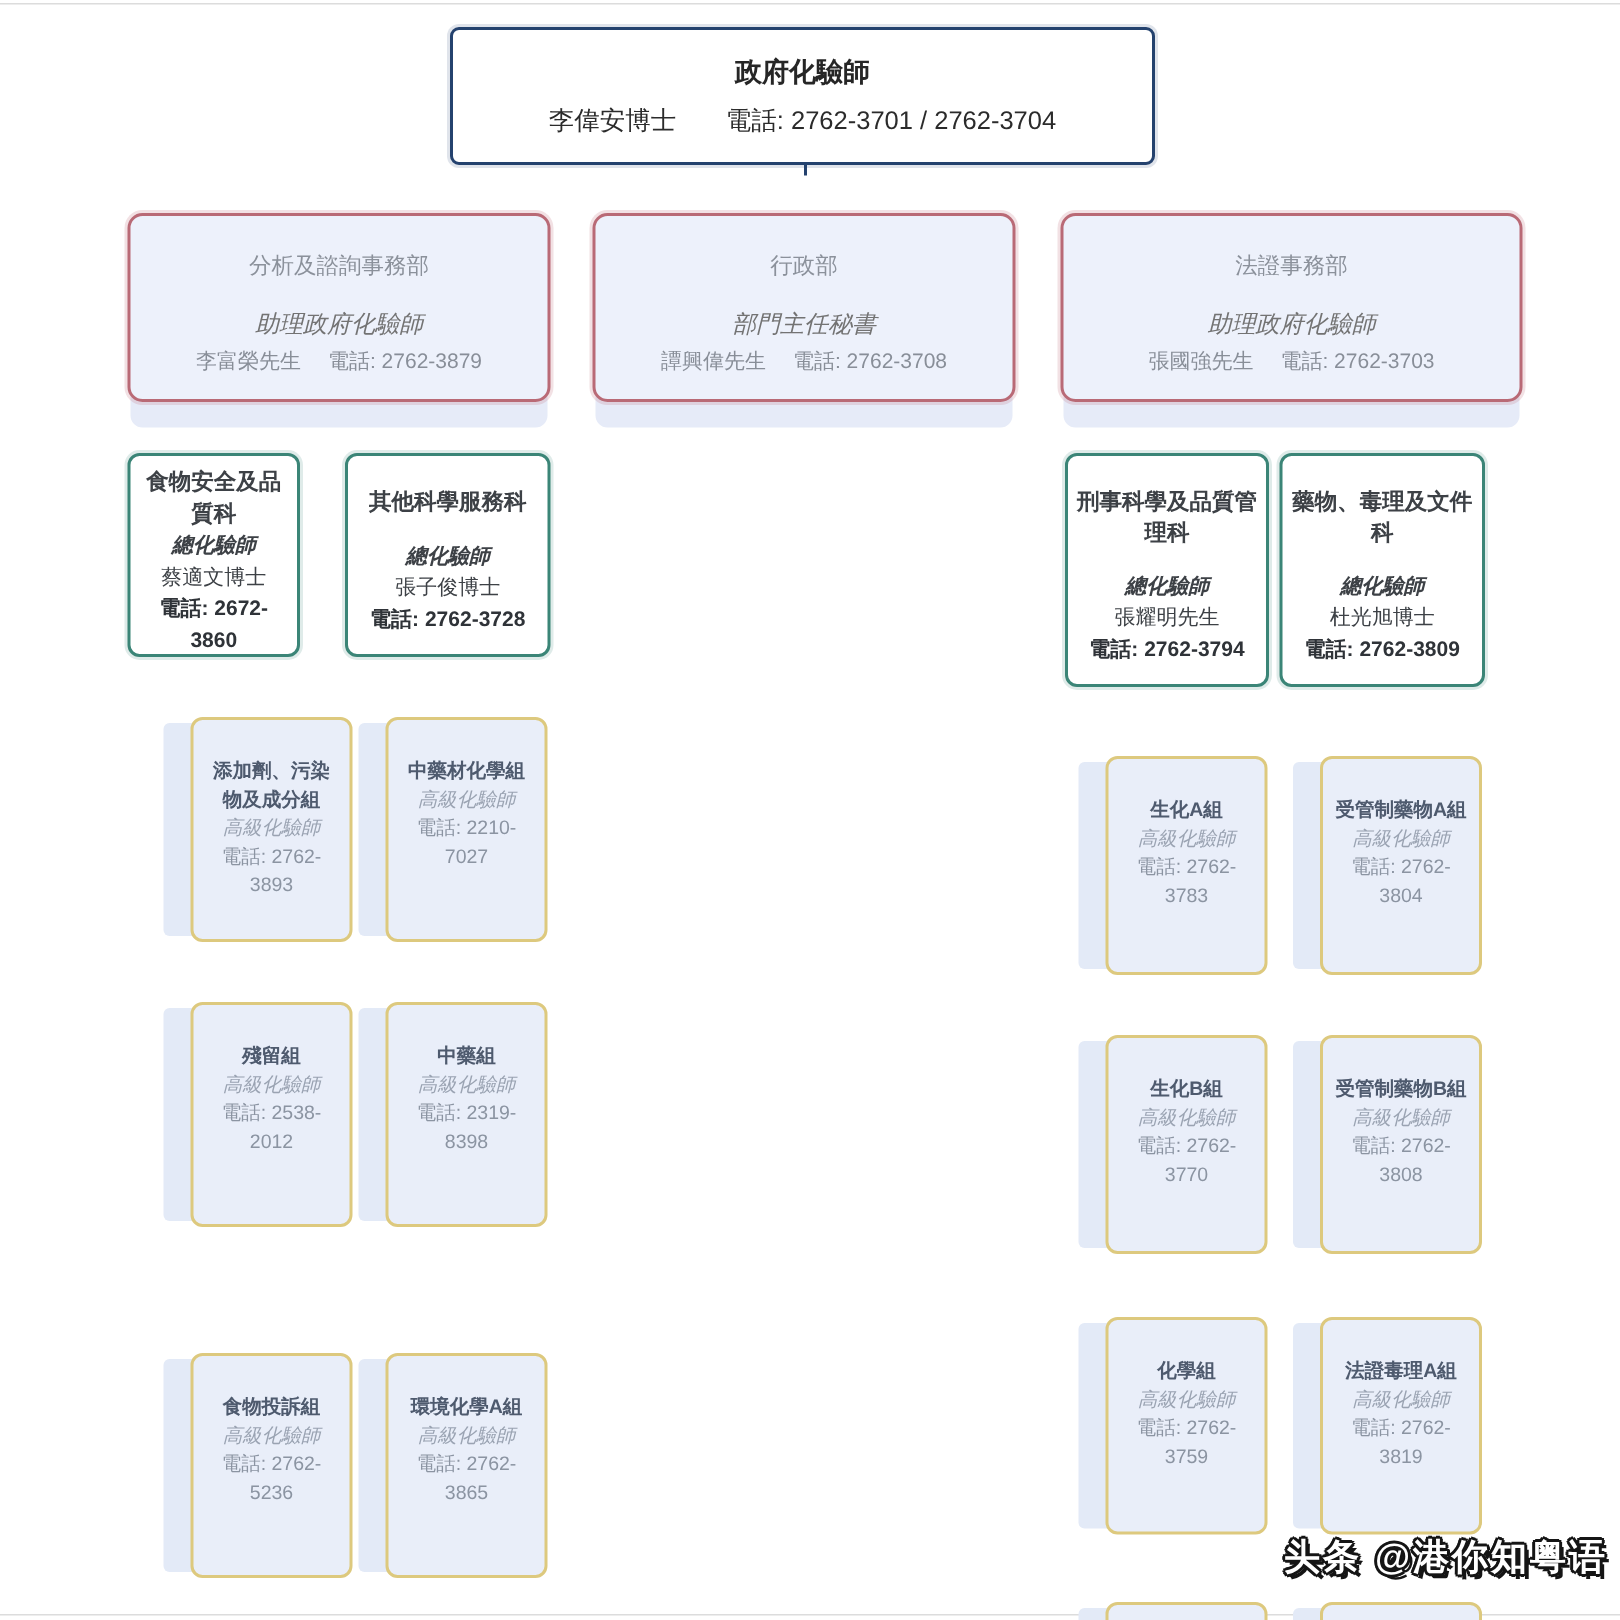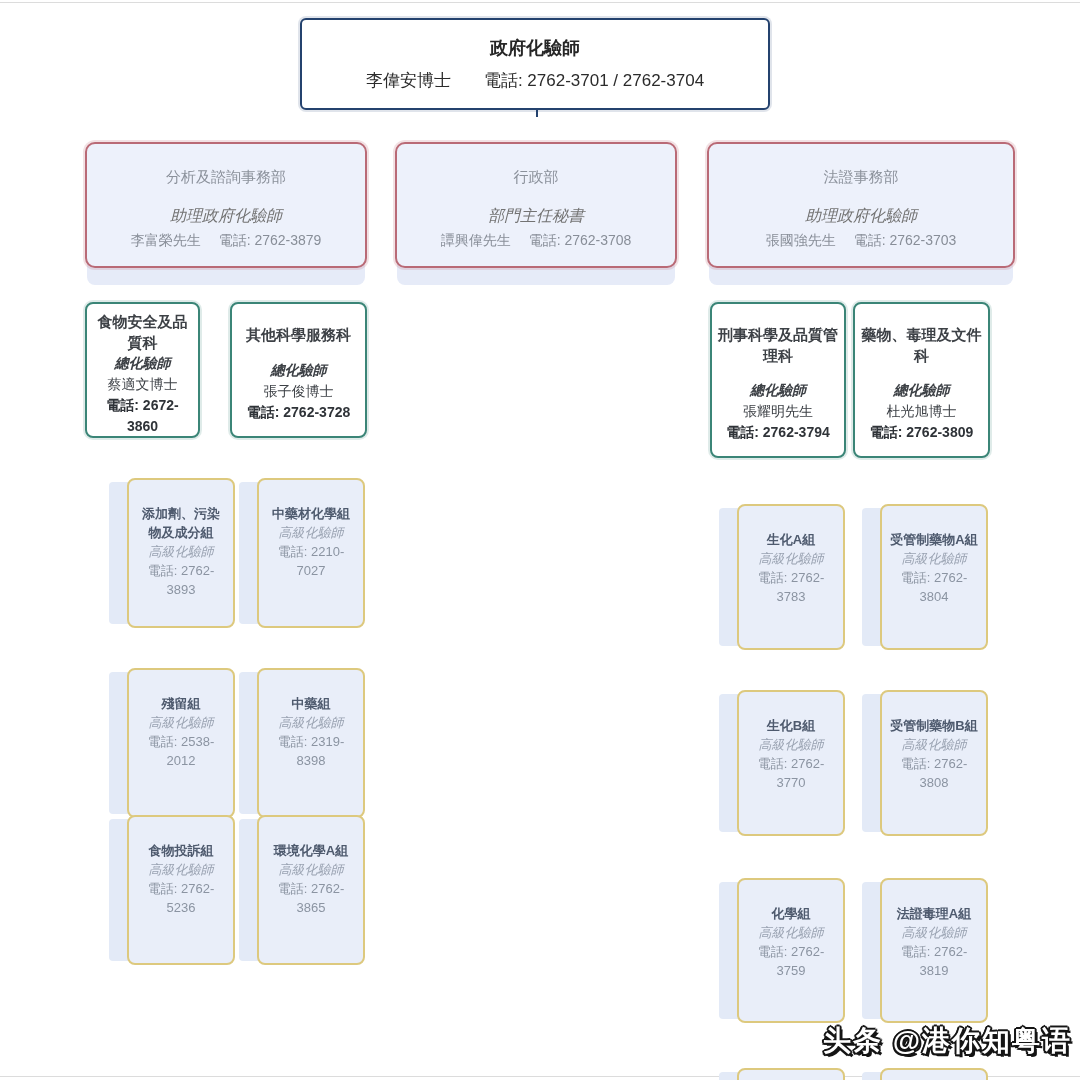--- a/index.html
+++ b/index.html
@@ -63,30 +63,30 @@
   }
   .unit-title{font-weight:700;color:#4e5a6e;}
   .unit-role{font-style:italic;color:#9aa3b2;}
   .unit-phone{color:#8b94a2;}
   .uc1{left:115px;margin-left:12px;}
   .uc2{left:257px;}
   .uc3{left:737px;}
   .uc4{left:880px;}
   .ur1L{top:478px;}
   .ur2L{top:668px;}
-  .ur3L{top:815px;}
+  .ur3L{top:902px;}
   .ur1R{top:504px;height:146px;}
   .ur2R{top:690px;height:146px;}
   .ur3R{top:878px;height:145px;}
   .ur4R{top:1068px;height:150px;}
 
   
   .watermark{
     position:absolute;top:1022px;right:8px;
-    font-size:28px;font-weight:700;color:#ffffff;letter-spacing:2px;
+    font-size:24px;font-weight:700;color:#ffffff;letter-spacing:2px;
     text-shadow:2px 0 0 #151515,-2px 0 0 #151515,0 2px 0 #151515,0 -2px 0 #151515,
       1.5px 1.5px 0 #151515,-1.5px -1.5px 0 #151515,1.5px -1.5px 0 #151515,-1.5px 1.5px 0 #151515,
       3px 3px 0 #151515;
   }
 </style>
 </head>
 <body>
 
 <div class="canvas">
   <div class="edge-line edge-top"></div>

